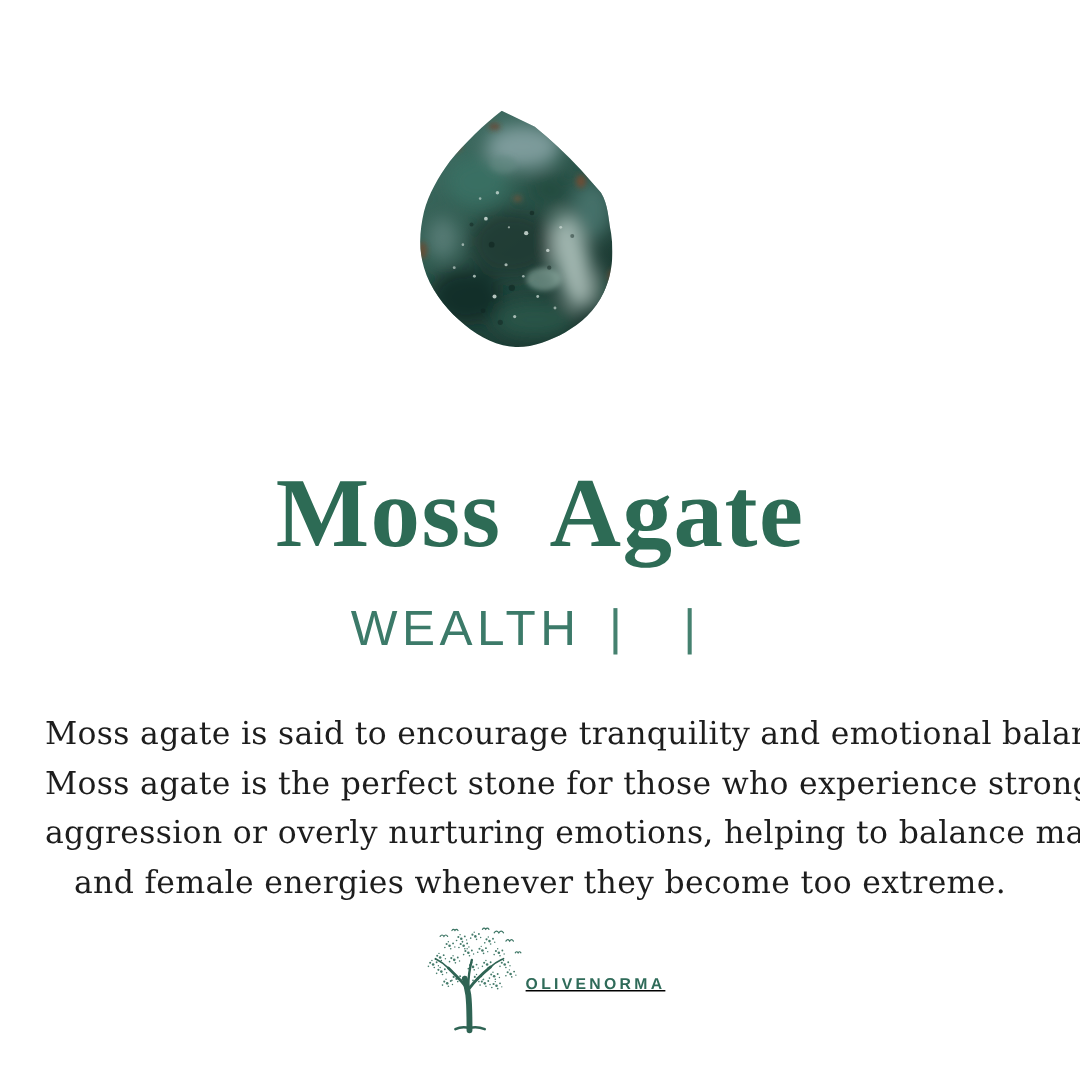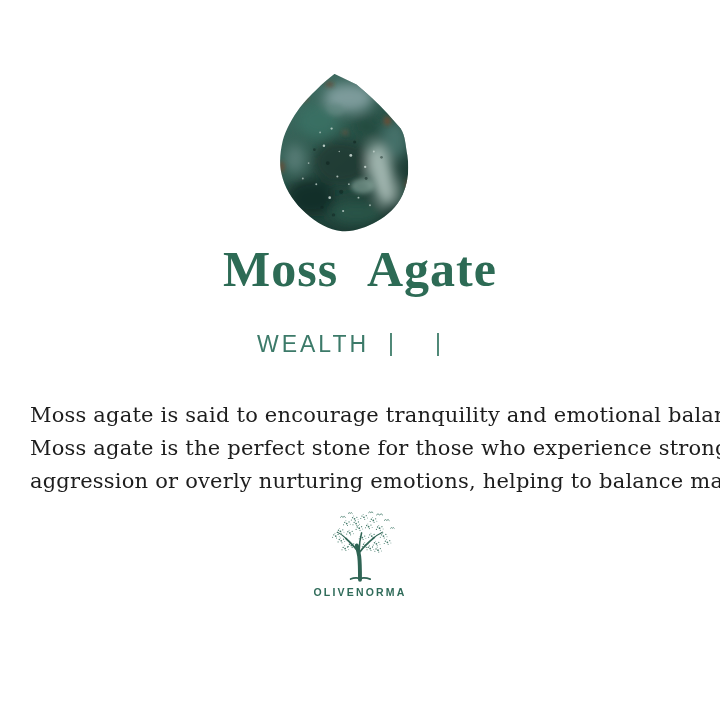--- a/index.html
+++ b/index.html
@@ -17,32 +17,33 @@
     display: flex; flex-direction: column; align-items: center;
   }
   .stone-wrap {
     margin-top: 71px;
     width: 146px; height: 165px;
     transform: translateX(-14px);
     flex: 0 0 auto;
   }
   .stone-wrap svg { display: block; width: 146px; height: 165px; }
   .title {
+    margin-top: 74px;
     font-family: "Liberation Serif", "DejaVu Serif", serif;
     font-weight: 700;
-    font-size: 50px;
+    font-size: 66px;
     line-height: 66px;
     letter-spacing: 1px;
     word-spacing: 18px;
     color: #2d6b55;
     white-space: nowrap;
   }
   .subtitle {
     margin-top: 29px;
-    font-size: 23px;
+    font-size: 33px;
     line-height: 27px;
     letter-spacing: 3px;
     color: #3c7a69;
     display: flex; align-items: center;
     white-space: nowrap;
   }
   .subtitle .sep {
     margin: 0 19px;
     font-weight: 300;
     transform: translateY(-1px);
@@ -54,21 +55,21 @@
     font-family: "DejaVu Serif", "Liberation Serif", serif;
     font-size: 21px;
     line-height: 33px;
     color: #1d1d1d;
     text-align: center;
     letter-spacing: 0.2px;
   }
   .desc .line { white-space: nowrap; }
   .brand {
     margin-top: 13px;
-    display: flex; flex-direction: column; align-items: center;
+    display: flex; align-items: center; text-decoration: underline;
   }
   .brand svg.tree { display: block; width: 74px; height: 72px; }
   .brand-name {
     margin-top: 3px;
     font-size: 10.5px;
     font-weight: 700;
     letter-spacing: 2.2px;
     color: #2f6b59;
   }
 </style>
@@ -160,20 +161,21 @@
   <div class="subtitle">
     <span>WEALTH</span>
     <span class="sep">|</span>
     <span class="sep">|</span>
   </div>
 
   <div class="desc">
     <div class="line">Moss agate is said to encourage tranquility and emotional balance.</div>
     <div class="line">Moss agate is the perfect stone for those who experience strong</div>
     <div class="line">aggression or overly nurturing emotions, helping to balance male</div>
+    <div class="line">and female energies whenever they become too extreme.</div>
   </div>
 
   <div class="brand">
     <svg class="tree" viewBox="0 0 90 92" aria-hidden="true">
       <defs>
         <g id="leafcl" fill="#3B7463">
           <circle cx="0" cy="0" r="1.1"></circle>
             <circle cx="3" cy="-2" r="0.8"></circle>
           <circle cx="-2.5" cy="-1.5" r="0.9"></circle>
             <circle cx="1" cy="2.5" r="0.7"></circle>

